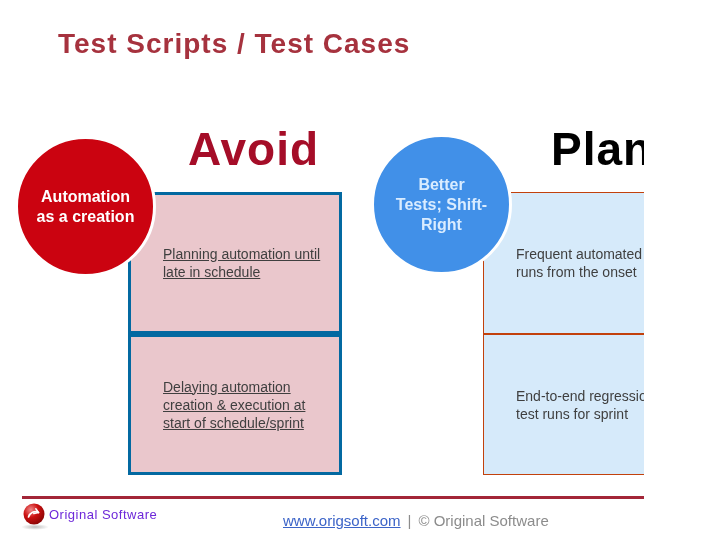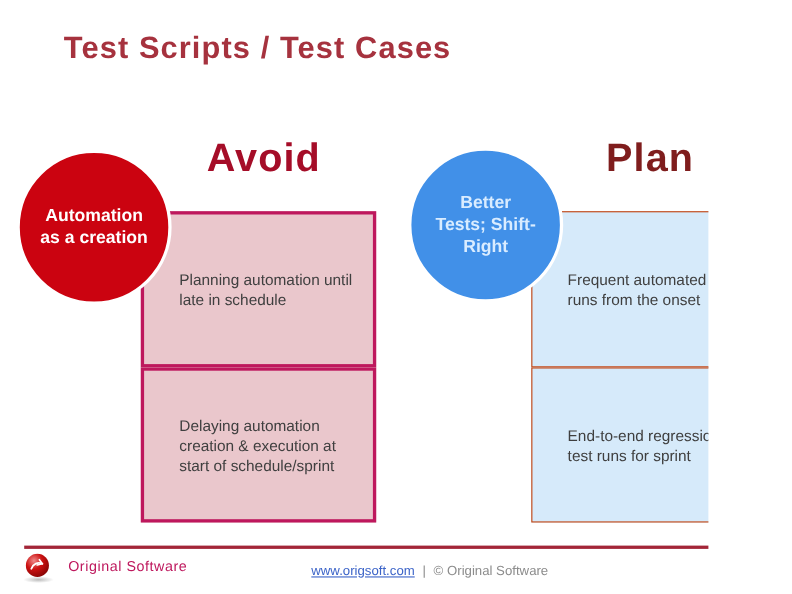--- a/index.html
+++ b/index.html
@@ -20,27 +20,27 @@
     top: 28px;
     font-size: 28px;
     font-weight: bold;
     letter-spacing: 1px;
     color: #A6323E;
     white-space: nowrap;
   }
   .col-heading {
     position: absolute;
     top: 122px;
-    font-size: 36px;
+    font-size: 46px;
     font-weight: bold;
     letter-spacing: 1px;
     white-space: nowrap;
   }
   .heading-avoid { left: 188px; color: #A50D28; }
-  .heading-plan  { left: 551px; color: #7f1d1d; }
+  .heading-plan  { left: 551px; color: #000000; }
 
   .bubble {
     position: absolute;
     width: 141px;
     height: 141px;
     border-radius: 50%;
     border: 3px solid #ffffff;
     box-sizing: border-box;
     display: flex;
     align-items: center;
@@ -75,21 +75,22 @@
     padding-right: 14px;
     font-size: 14px;
     line-height: 18px;
     color: #3F3F3F;
     z-index: 1;
   }
   .box-pink {
     left: 128px;
     width: 214px;
     background: #EAC7CC;
-    border: 3px solid #be185d;
+    border: 3px solid #0369a1;
+    text-decoration: underline;
   }
   .box-blue {
     left: 483px;
     width: 212px;
     background: #D6EAFA;
     border: 1px solid #c2410c;
   }
   .box-row1 { top: 192px; height: 142px; }
   .box-row2 { top: 334px; height: 141px; }
 
@@ -112,34 +113,34 @@
   .logo-shadow {
     position: absolute;
     left: -2px;
     top: 21px;
     width: 28px;
     height: 6px;
     border-radius: 50%;
     background: radial-gradient(ellipse at center, rgba(60,60,60,0.35) 0%, rgba(60,60,60,0) 70%);
   }
   .logo-wordmark {
-    margin-left: 17px;
+    margin-left: 4px;
     font-size: 13px;
     letter-spacing: 0.5px;
-    color: #be185d;
+    color: #6d28d9;
     white-space: nowrap;
   }
   .footer-meta {
     position: absolute;
     left: 283px;
     top: 512px;
     display: flex;
     align-items: center;
     gap: 7px;
-    font-size: 12px;
+    font-size: 15px;
     white-space: nowrap;
   }
   .website-link {
     color: #3C64C8;
     text-decoration: underline;
     cursor: pointer;
   }
   .footer-sep { color: #8C8C8C; }
   .footer-copyright { color: #8C8C8C; }
   .page-number {

